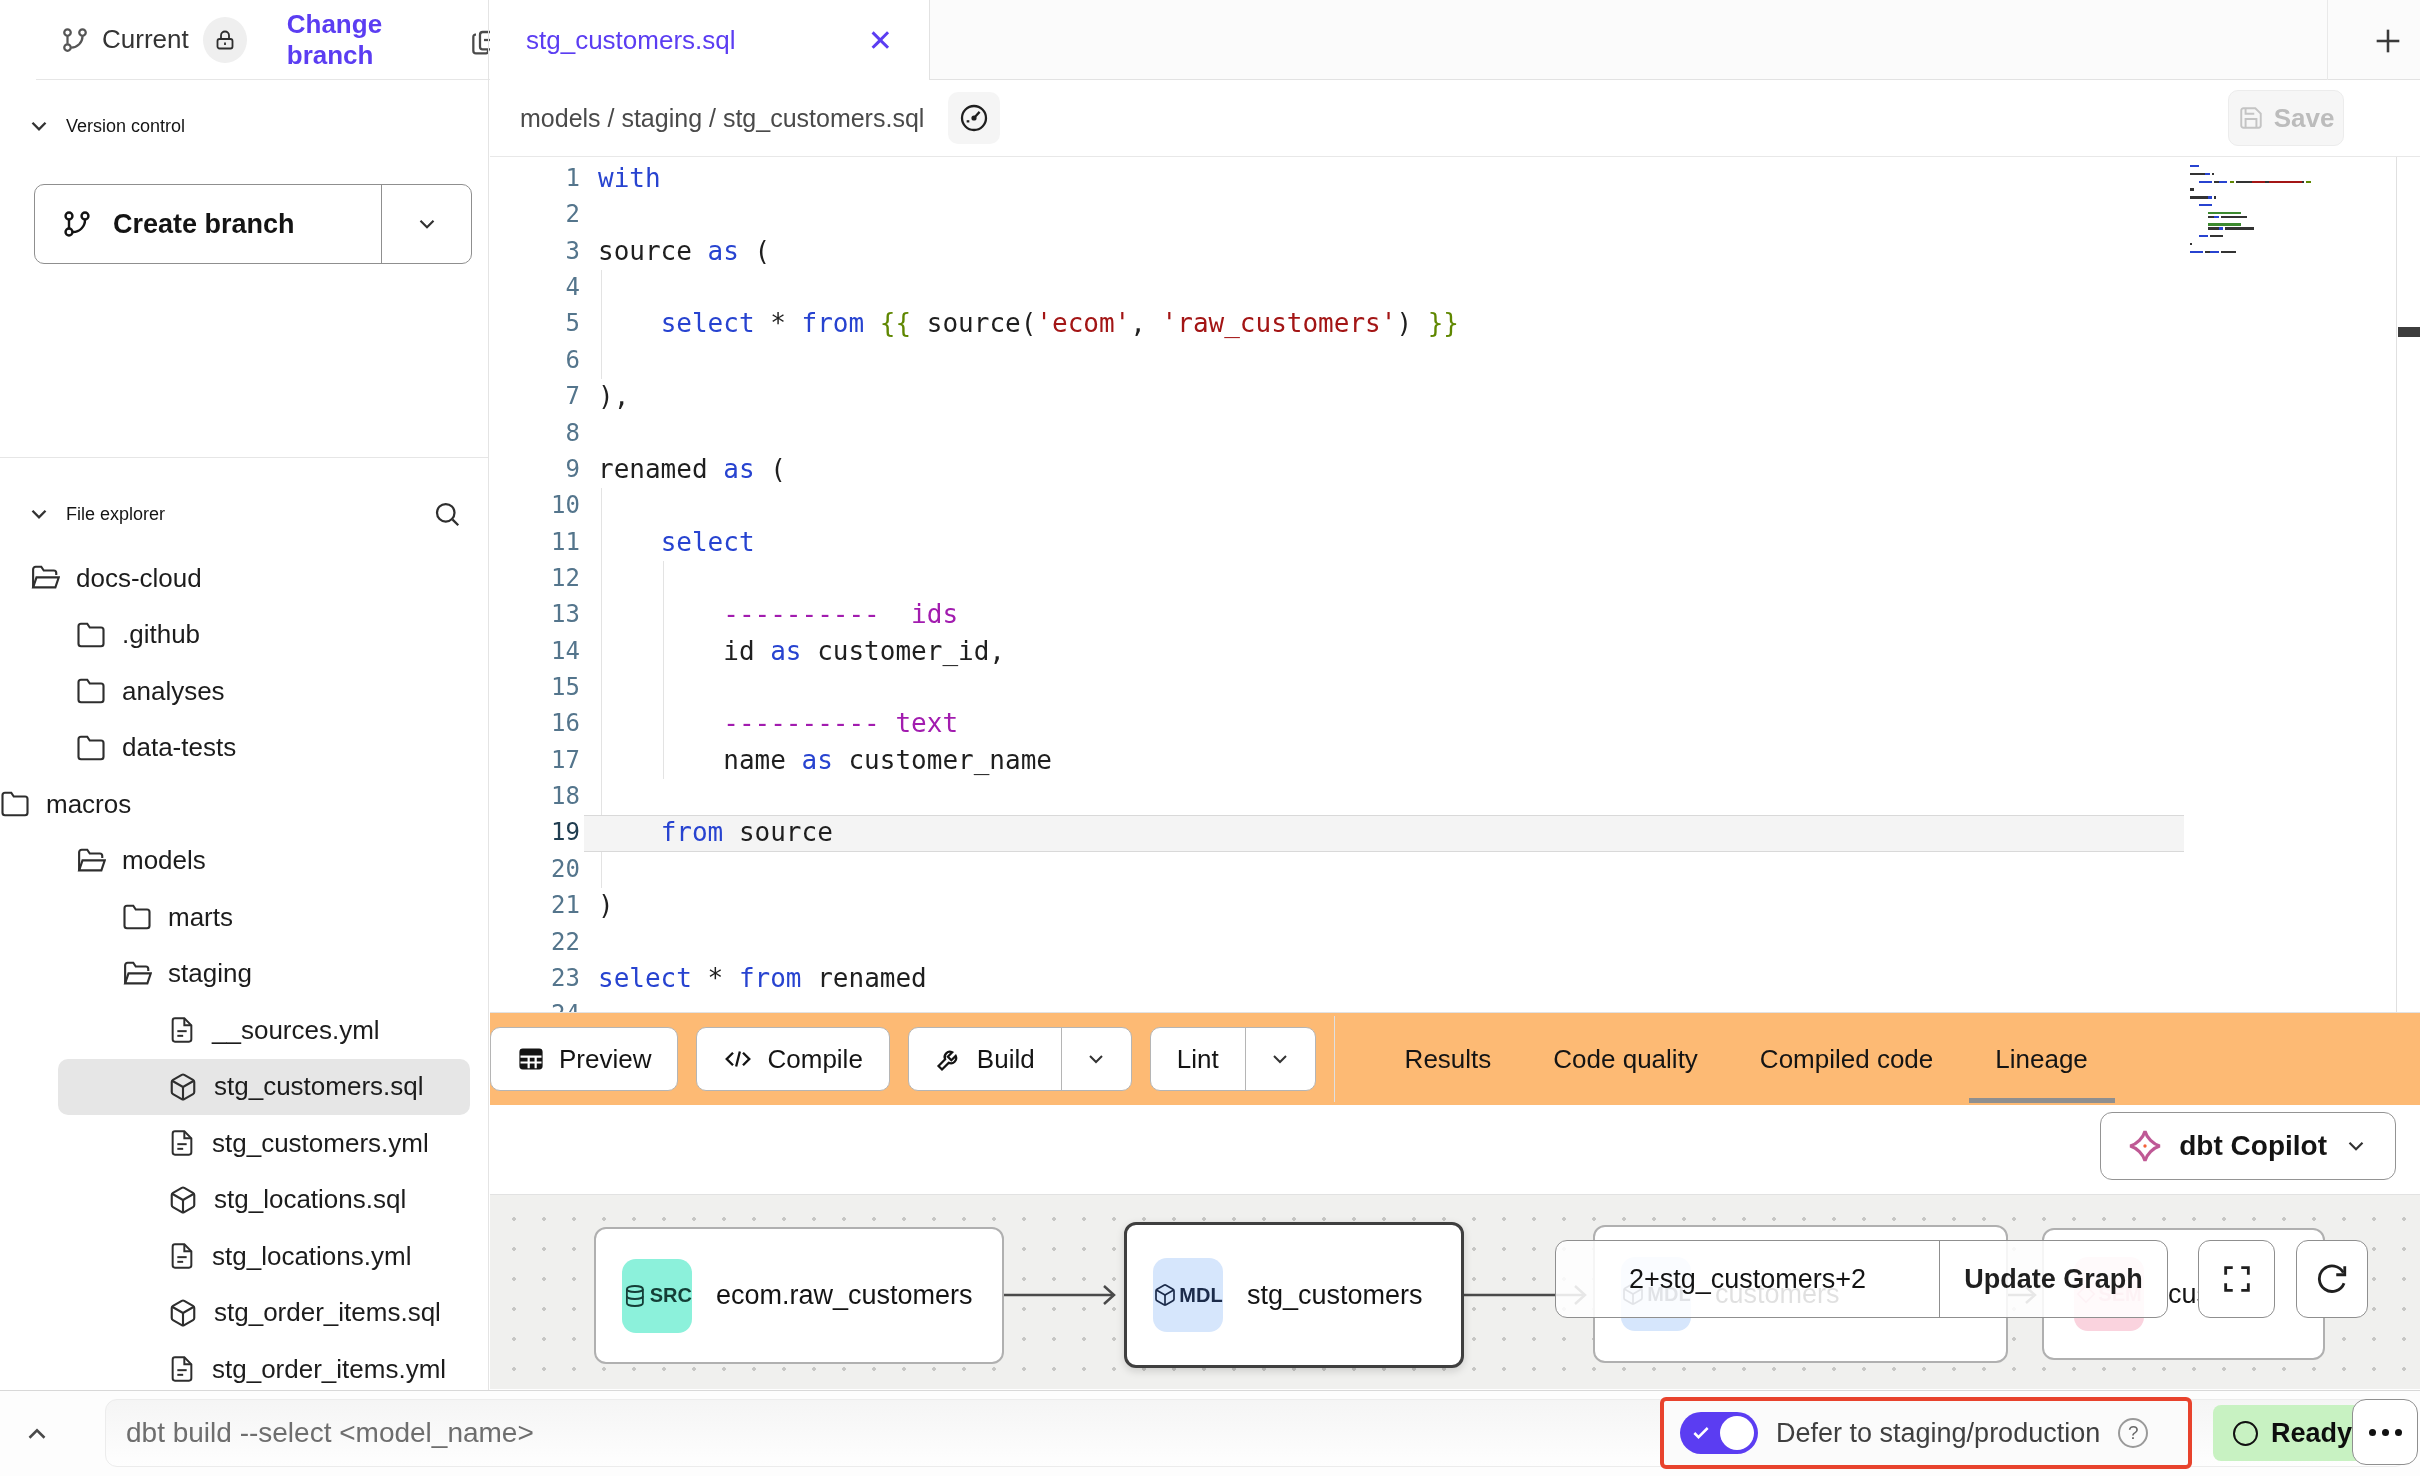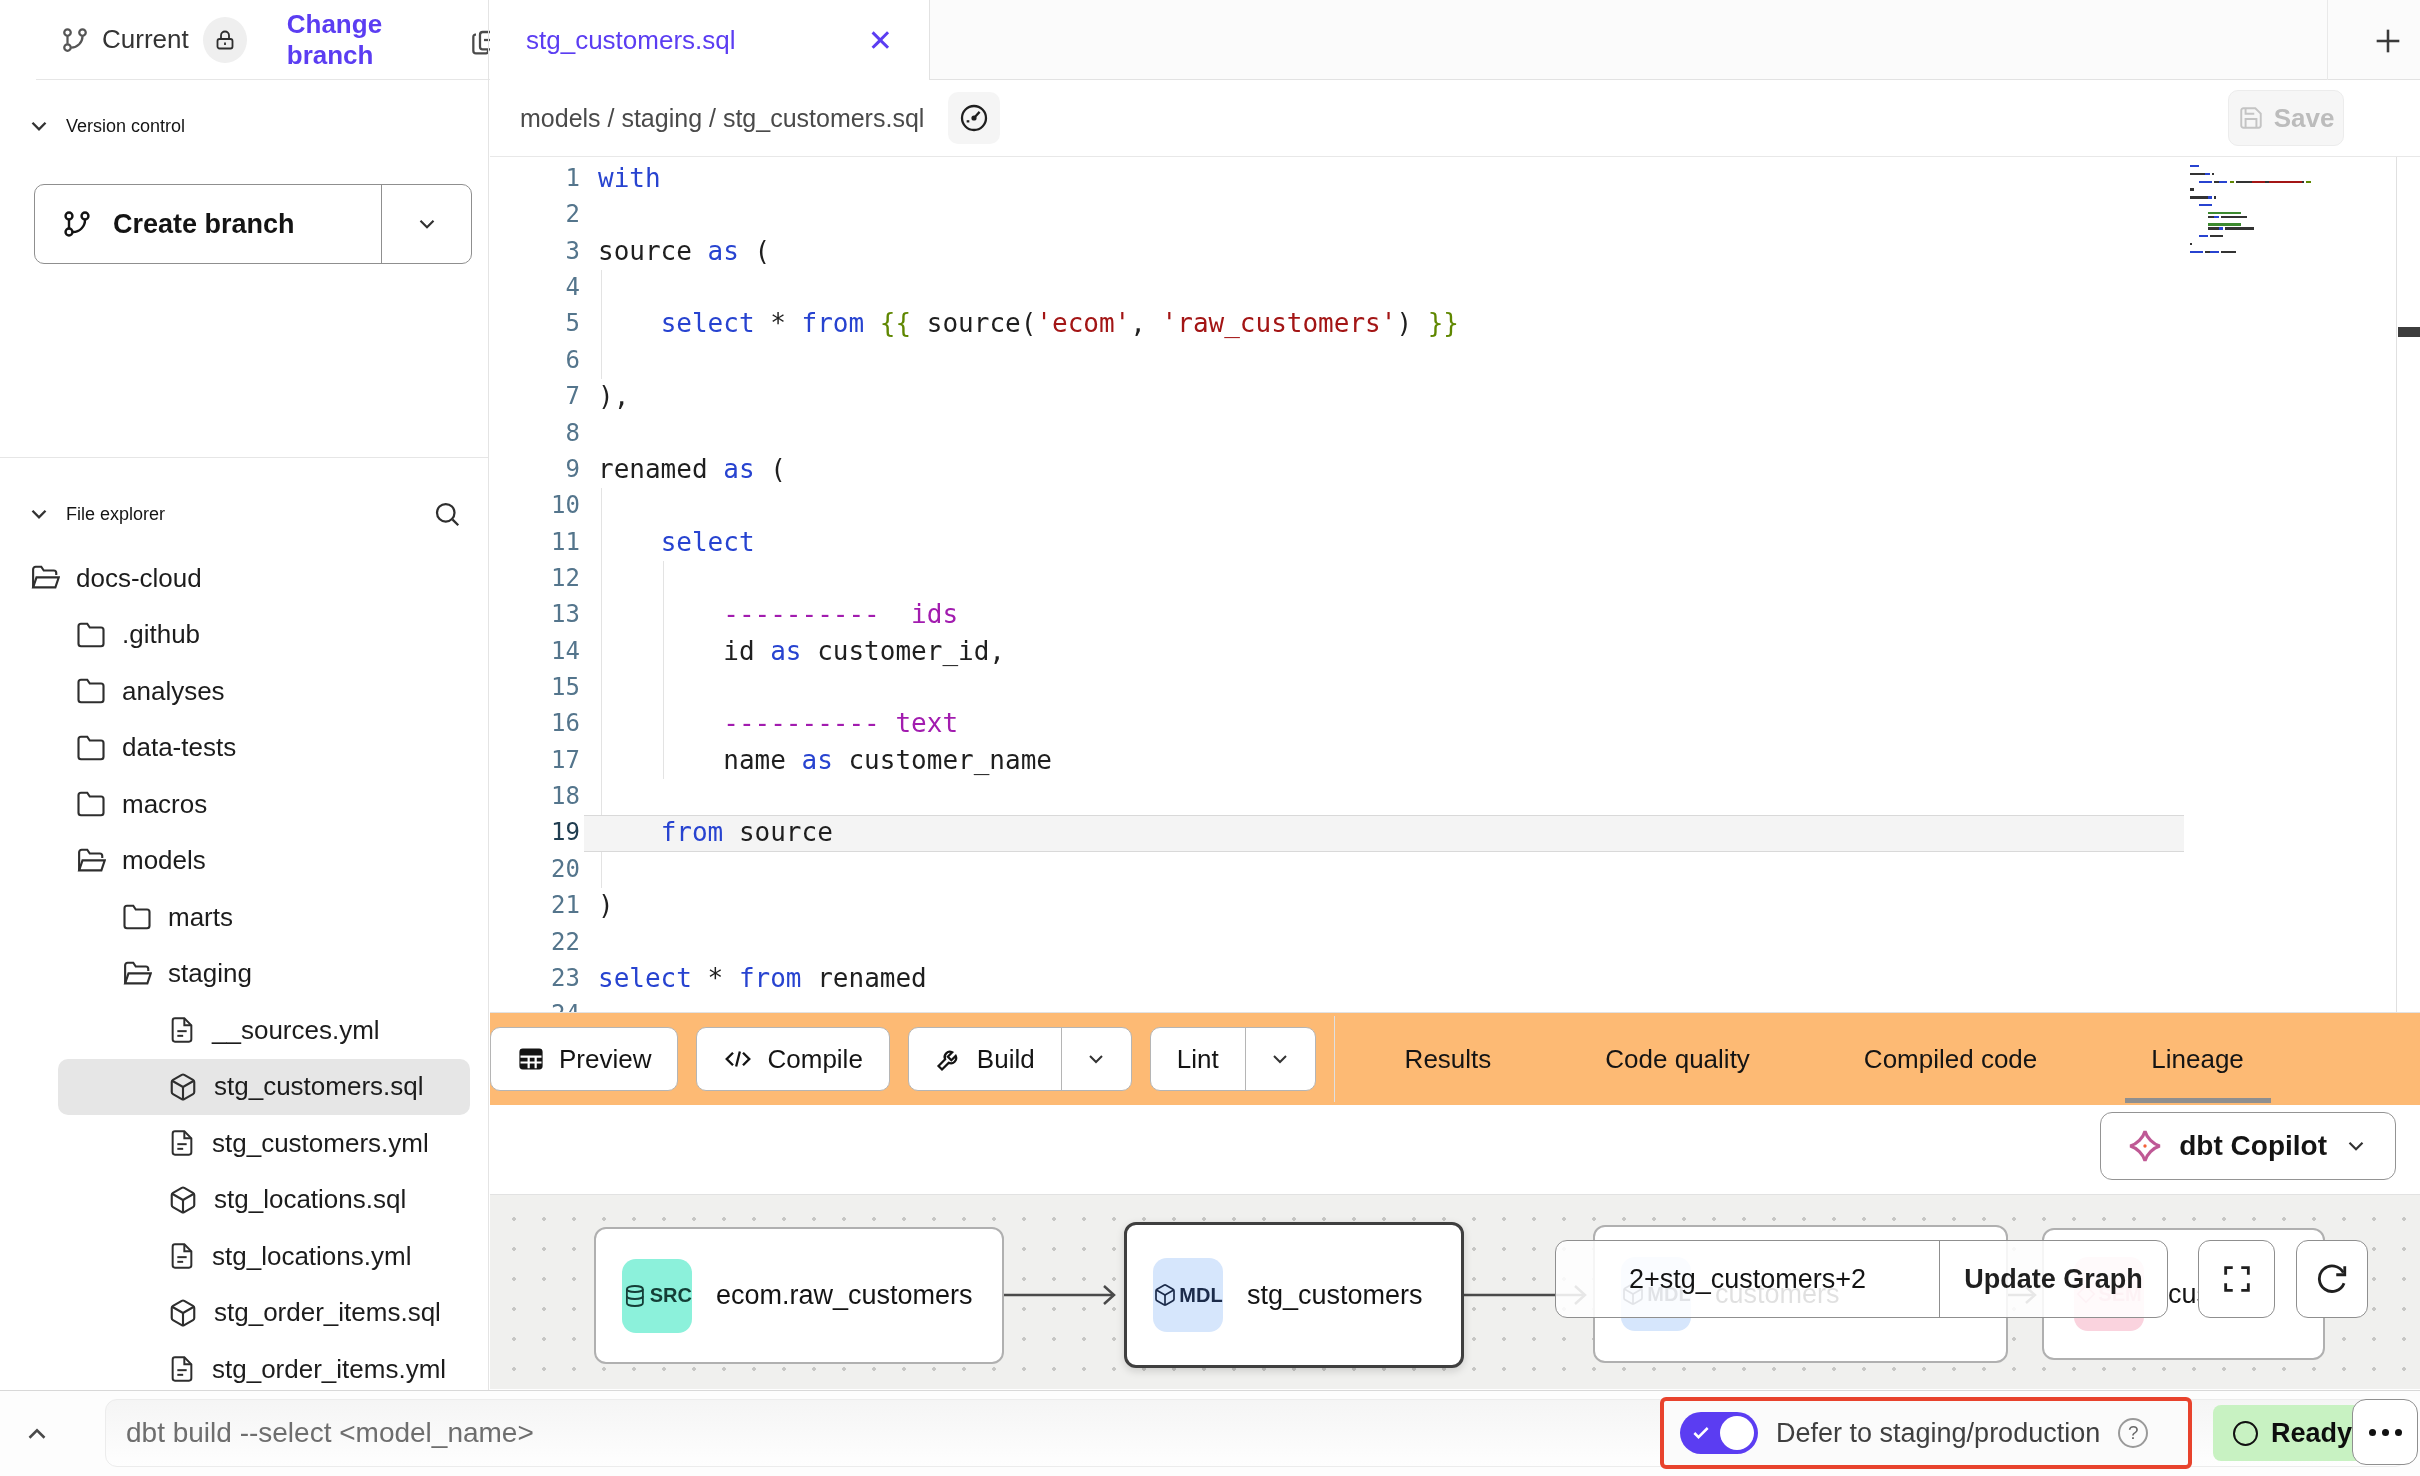--- a/index.html
+++ b/index.html
@@ -84,21 +84,21 @@
   #actions { left:490px; top:1012px; width:1930px; height:93px; background:#fdba74;
              border-top:1.5px solid #e2e2e2; display:flex; align-items:center; }
   .btn { display:flex; align-items:center; background:#fff; border:1.5px solid #b5b5b5;
          border-radius:10px; height:64px; font-size:26px; font-weight:500; color:#141414;
          cursor:pointer; overflow:hidden; }
   .btn .cell { display:flex; align-items:center; gap:14px; padding:0 26px; height:100%; }
   .btn .dcell { width:70px; height:100%; border-left:1.5px solid #b5b5b5; display:flex;
                 align-items:center; justify-content:center; }
   .btn + .btn { margin-left:18px; }
   .act-div { width:0; height:86px; border-left:1.5px solid #e0e0e0; margin-left:18px; }
-  #panel-tabs { display:flex; gap:114px; margin-left:70px; height:93px; align-items:center; }
+  #panel-tabs { display:flex; gap:62px; margin-left:70px; height:93px; align-items:center; }
   .ptab { font-size:26px; color:#141414; position:relative; height:93px; display:flex;
           align-items:center; cursor:pointer; }
   .ptab.active::after { content:""; position:absolute; left:50%; transform:translateX(-50%);
                         bottom:3px; width:146px; height:5px; background:#8f8f8f; }
 
   
   #copilotrow { left:490px; top:1105px; width:1930px; height:90px; background:#fff;
                 border-bottom:1.5px solid #e2e2e2; }
   #copilot-btn { position:absolute; right:24px; top:7px; height:68px; padding:0 26px;
                  border:1.5px solid #949494; border-radius:12px; background:#fff; display:flex;
@@ -260,21 +260,21 @@
         <span>analyses</span>
       </div>
       <div class="tree-row" style="padding-left: 76px;">
         <span class="ic">
           <svg width="30" height="30" viewBox="0 0 24 24" fill="none" stroke="#2e2e2e" stroke-width="1.7">
             <path d="M22 19a2 2 0 0 1-2 2H4a2 2 0 0 1-2-2V5a2 2 0 0 1 2-2h5l2 3h9a2 2 0 0 1 2 2z"></path>
           </svg>
         </span>
         <span>data-tests</span>
       </div>
-      <div class="tree-row" style="padding-left: 76px;">
+      <div class="tree-row" style="">
         <span class="ic">
           <svg width="30" height="30" viewBox="0 0 24 24" fill="none" stroke="#2e2e2e" stroke-width="1.7">
             <path d="M22 19a2 2 0 0 1-2 2H4a2 2 0 0 1-2-2V5a2 2 0 0 1 2-2h5l2 3h9a2 2 0 0 1 2 2z"></path>
           </svg>
         </span>
         <span>macros</span>
       </div>
       <div class="tree-row" style="padding-left: 76px;">
         <span class="ic">
           <svg width="30" height="30" viewBox="0 0 24 24" fill="none" stroke="#2e2e2e" stroke-width="1.7">

